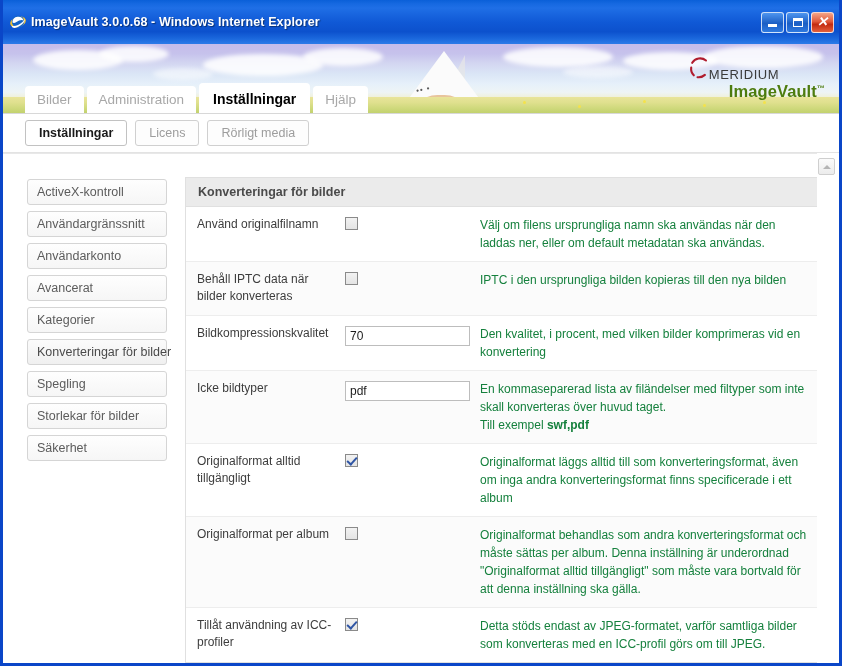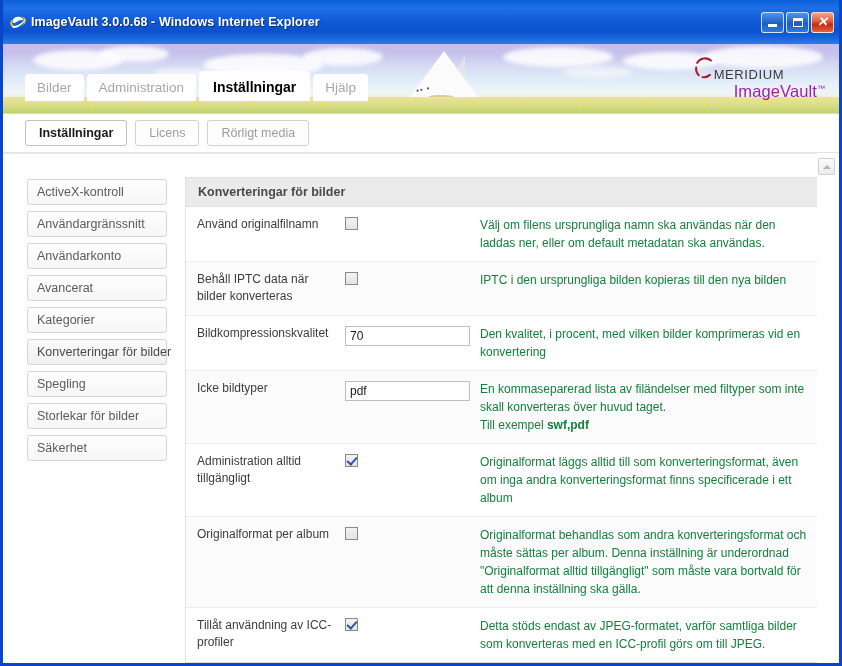--- a/index.html
+++ b/index.html
@@ -150,29 +150,29 @@
     display: flex; align-items: flex-end;
     font-size: 13px; letter-spacing: 0.6px;
     color: #3a3a3a; font-weight: normal;
   }
   .logo-c {
     position: relative;
     width: 26px; height: 26px;
     margin-right: -3px;
   }
   .logo-row2 {
-    font-size: 16.5px; font-weight: normal; color: #a21caf;
+    font-size: 16.5px; font-weight: bold; color: #4d7c0f;
     margin-top: 2px; margin-left: 22px; letter-spacing: 0.1px; padding-left: 21px;
   }
   .tm { font-size: 8px; vertical-align: super; }
 
   
   .maintabs {
     position: absolute;
-    left: 22px; bottom: 12px;
+    left: 22px; bottom: 0;
     display: flex;
     align-items: flex-end;
     gap: 3px;
     z-index: 6;
   }
   .mtab {
     background: #ffffff;
     padding: 6px 12px 5px 12px;
     font-size: 13.5px;
     color: #a8a8a8;
@@ -496,21 +496,21 @@
           <div class="cell-ctl">
             <input class="tinput" type="text" value="pdf" style="">
           </div>
           <div class="cell-desc">
             <div>En kommaseparerad lista av filändelser med filtyper som inte skall konverteras över huvud taget.</div>
             <div>Till exempel <b>swf,pdf</b></div>
           </div>
         </div>
 
         <div class="srow">
-          <div class="cell-label">Administration alltid tillgängligt</div>
+          <div class="cell-label">Originalformat alltid tillgängligt</div>
           <div class="cell-ctl">
             <span class="cb checked"></span>
           </div>
           <div class="cell-desc">
             <div>Originalformat läggs alltid till som konverteringsformat, även om inga andra konverteringsformat finns specificerade i ett album</div>
           </div>
         </div>
 
         <div class="srow">
           <div class="cell-label">Originalformat per album</div>

